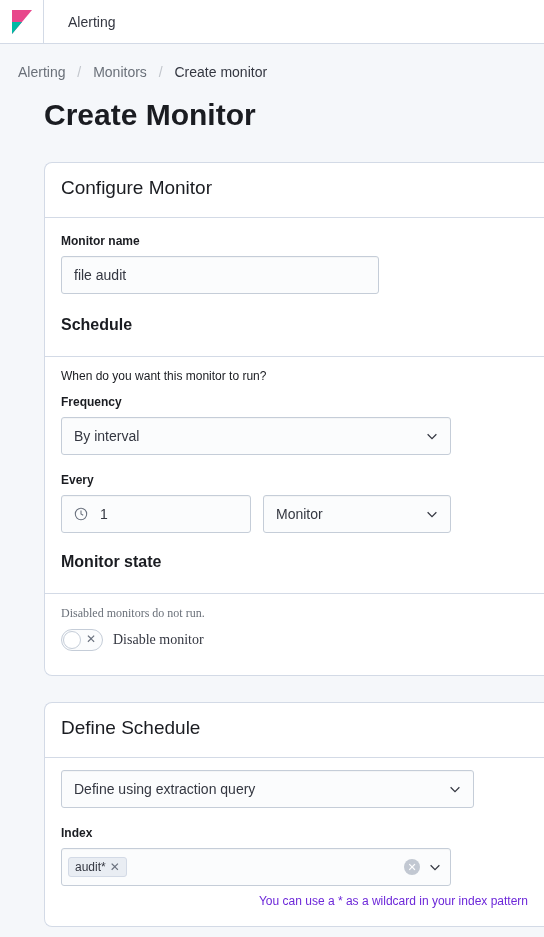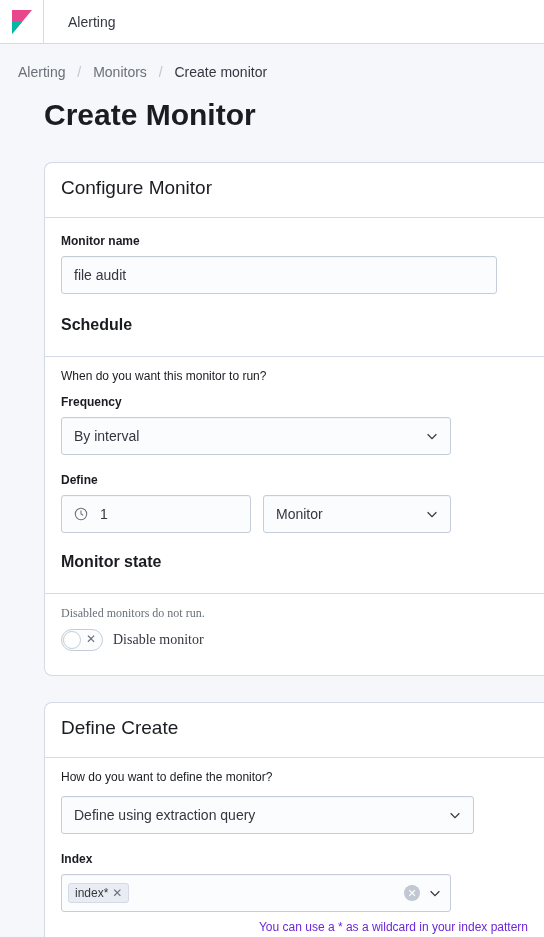--- a/index.html
+++ b/index.html
@@ -77,21 +77,21 @@
     }
     .panel-section:last-child { border-bottom: none; padding-bottom: 6px;}
     .field-label {
       font-size: 12px;
       font-weight: 700;
       color: #1a1c21;
       margin-bottom: 8px;
       display: block;
     }
     .text-input {
-      width: 436px;
+      width: 318px;
       max-width: 100%;
       height: 38px;
       border: 1px solid #c5cdd8;
       background: #fbfcfd;
       padding: 0 12px;
       font-size: 14px;
       color: #343741;
       border-radius: 3px;
       box-shadow: inset 0 1px 1px rgba(0,0,0,0.03), 0 0 0 0 transparent;
     }
@@ -271,21 +271,21 @@
           <div class="select-box">
             <span>By interval</span>
           </div>
           <span class="chevron">
             <svg width="14" height="14" viewBox="0 0 16 16">
                 <path d="M3 6 L8 11 L13 6" stroke="#343741" stroke-width="1.4" fill="none"></path>
               </svg>
           </span>
         </div>
 
-        <label class="field-label">Define</label>
+        <label class="field-label">Every</label>
         <div class="every-row">
           <div class="every-num">
             <span>
               <svg width="14" height="14" viewBox="0 0 16 16">
                   <circle cx="8" cy="8" r="6.5" stroke="#69707d" stroke-width="1.2" fill="none"></circle>
                   <path d="M8 4 L8 8 L10.5 9.5" stroke="#69707d" stroke-width="1.2" fill="none"></path>
                 </svg>
             </span>
             <span>1</span>
           </div>
@@ -313,39 +313,38 @@
           </div>
           <span class="toggle-label">Disable monitor</span>
         </div>
       </div>
 
     </div>
   </div>
 
   <div class="panel">
     <div class="panel-header">
-      <div class="panel-title">Define Create</div>
+      <div class="panel-title">Define Schedule</div>
     </div>
     <div class="panel-body">
-      <div class="sub-prompt">How do you want to define the monitor?</div>
       <div class="select-wrap full">
         <div class="select-box">
           <span>Define using extraction query</span>
         </div>
         <span class="chevron">
           <svg width="14" height="14" viewBox="0 0 16 16">
               <path d="M3 6 L8 11 L13 6" stroke="#343741" stroke-width="1.4" fill="none"></path>
             </svg>
         </span>
       </div>
 
       <label class="field-label">Index</label>
       <div class="combo">
         <span class="pill">
-          <span>index*</span>
+          <span>audit*</span>
           <span style="cursor:pointer;color:#69707d;">✕</span>
         </span>
         <span class="clear-circle">
             <span>✕</span>
           </span>
         <span class="chevron">
           <svg width="14" height="14" viewBox="0 0 16 16">
               <path d="M3 6 L8 11 L13 6" stroke="#343741" stroke-width="1.4" fill="none"></path>
             </svg>
         </span>

